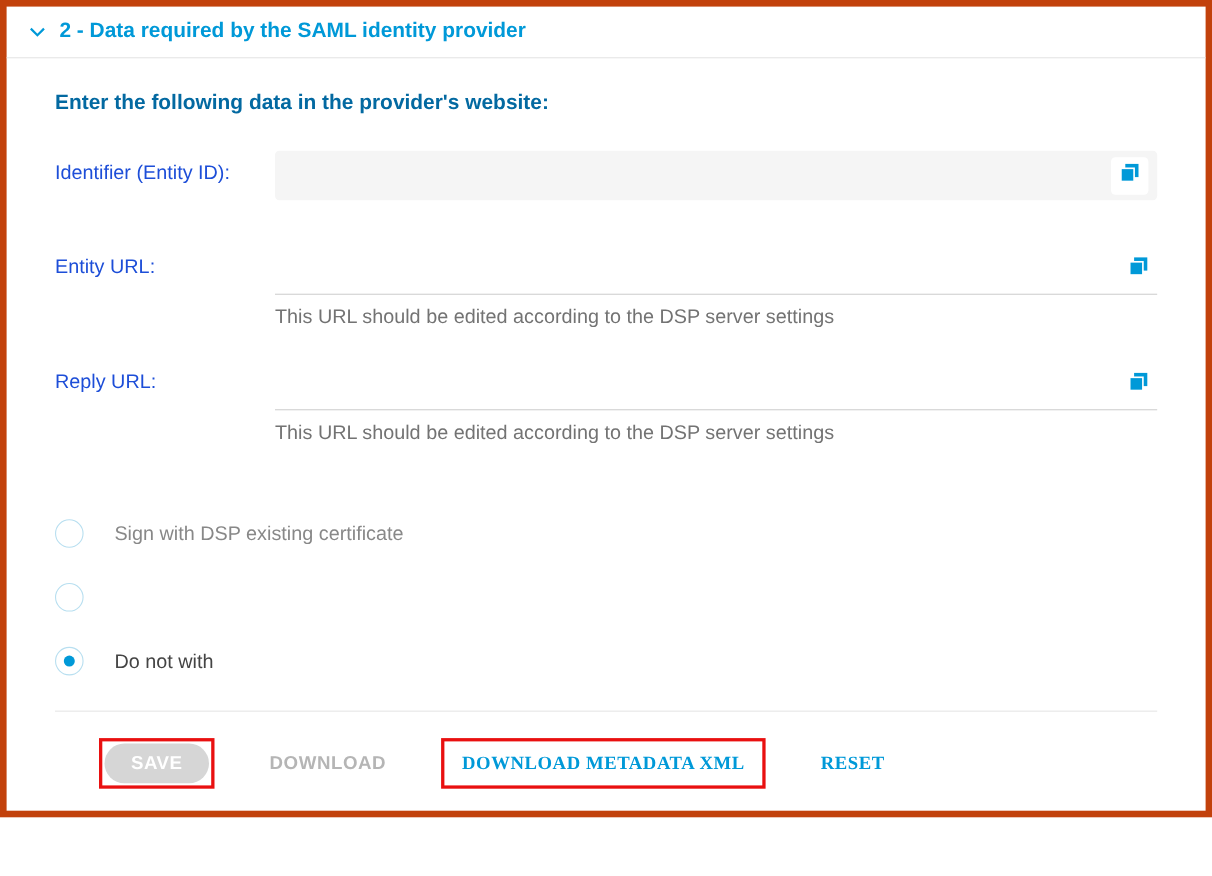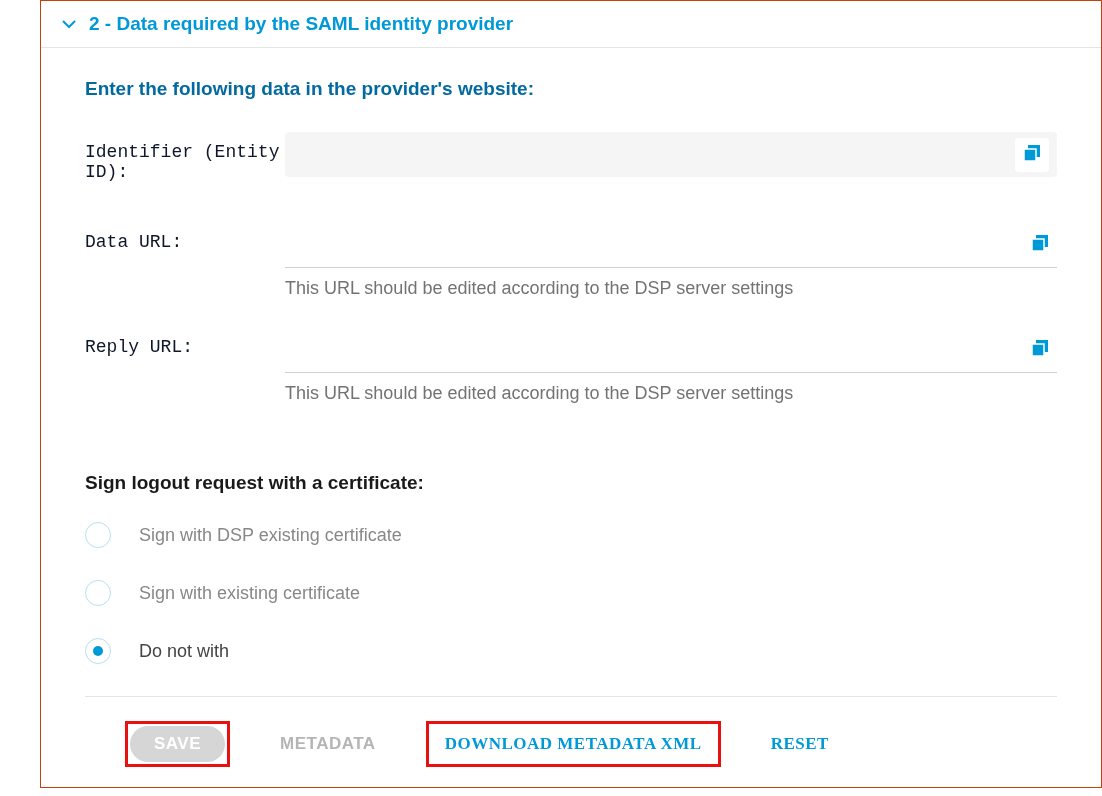--- a/index.html
+++ b/index.html
@@ -8,22 +8,21 @@
       padding: 0;
     }
     body {
       font-family: "Segoe UI", Arial, sans-serif;
       background: #ffffff;
       color: #333;
       width: 1102px;
       height: 796px;
     }
     .panel {
-      border: 1px solid #c2410c;
-      margin-left: 40px;
+      border: 6px solid #c2410c;
     }
     .panel-header {
       display: flex;
       align-items: center;
       padding: 12px 20px;
       border-bottom: 1px solid #e5e5e5;
       cursor: pointer;
     }
     .chevron {
       color: #0099d8;
@@ -49,23 +48,22 @@
       display: flex;
       align-items: flex-start;
       margin-bottom: 12px;
     }
     .form-row.with-hint {
       margin-bottom: 0;
     }
     .field-label {
       width: 200px;
       font-size: 18px;
-      color: #0f172a;
+      color: #1d4ed8;
       padding-top: 10px;
-      font-family: Liberation Mono, monospace;
     }
     .field-area {
       flex: 1;
       display: flex;
       flex-direction: column;
     }
     .field-input-wrap {
       display: flex;
       align-items: center;
       position: relative;
@@ -214,21 +212,21 @@
                 </svg>
             </span>
           </div>
         </div>
       </div>
     </div>
 
     <div style="height:28px"></div>
 
     <div class="form-row with-hint">
-      <div class="field-label">Data URL:</div>
+      <div class="field-label">Entity URL:</div>
       <div class="field-area">
         <div class="field-input-wrap underline">
           <input class="field-input" type="text" value="" style="">
           <div class="copy-btn">
             <span>
               <svg width="22" height="22" viewBox="0 0 22 22">
                   <rect x="7" y="3" width="12" height="12" fill="#0099d8"></rect>
                   <rect x="3" y="7" width="12" height="12" fill="#0099d8" stroke="#ffffff" stroke-width="1.5"></rect>
                 </svg>
             </span>
@@ -251,49 +249,47 @@
                 </svg>
             </span>
           </div>
         </div>
         <div class="hint">This URL should be edited according to the DSP server settings</div>
       </div>
     </div>
 
     <div class="spacer-lg"></div>
 
-    <div class="section-title-2">Sign logout request with a certificate:</div>
 
     <div class="radio-option">
       <span class="radio-outer">
           <span class="radio-inner"></span>
         </span>
       <span class="radio-label">Sign with DSP existing certificate</span>
     </div>
 
     <div class="radio-option">
       <span class="radio-outer">
           <span class="radio-inner"></span>
         </span>
-      <span class="radio-label">Sign with existing certificate</span>
     </div>
 
     <div class="radio-option">
       <span class="radio-outer selected">
           <span class="radio-inner"></span>
         </span>
       <span class="radio-label selected-label">Do not with</span>
     </div>
 
     <hr class="divider">
 
     <div class="actions">
       <span class="highlight-box">
         <button class="btn btn-save">SAVE</button>
       </span>
-      <button class="btn btn-discard">METADATA</button>
+      <button class="btn btn-discard">DOWNLOAD</button>
       <span class="highlight-box">
         <button class="btn btn-link">DOWNLOAD METADATA XML</button>
       </span>
       <button class="btn btn-link">RESET</button>
     </div>
   </div>
 </div>
 
 </body></html>

